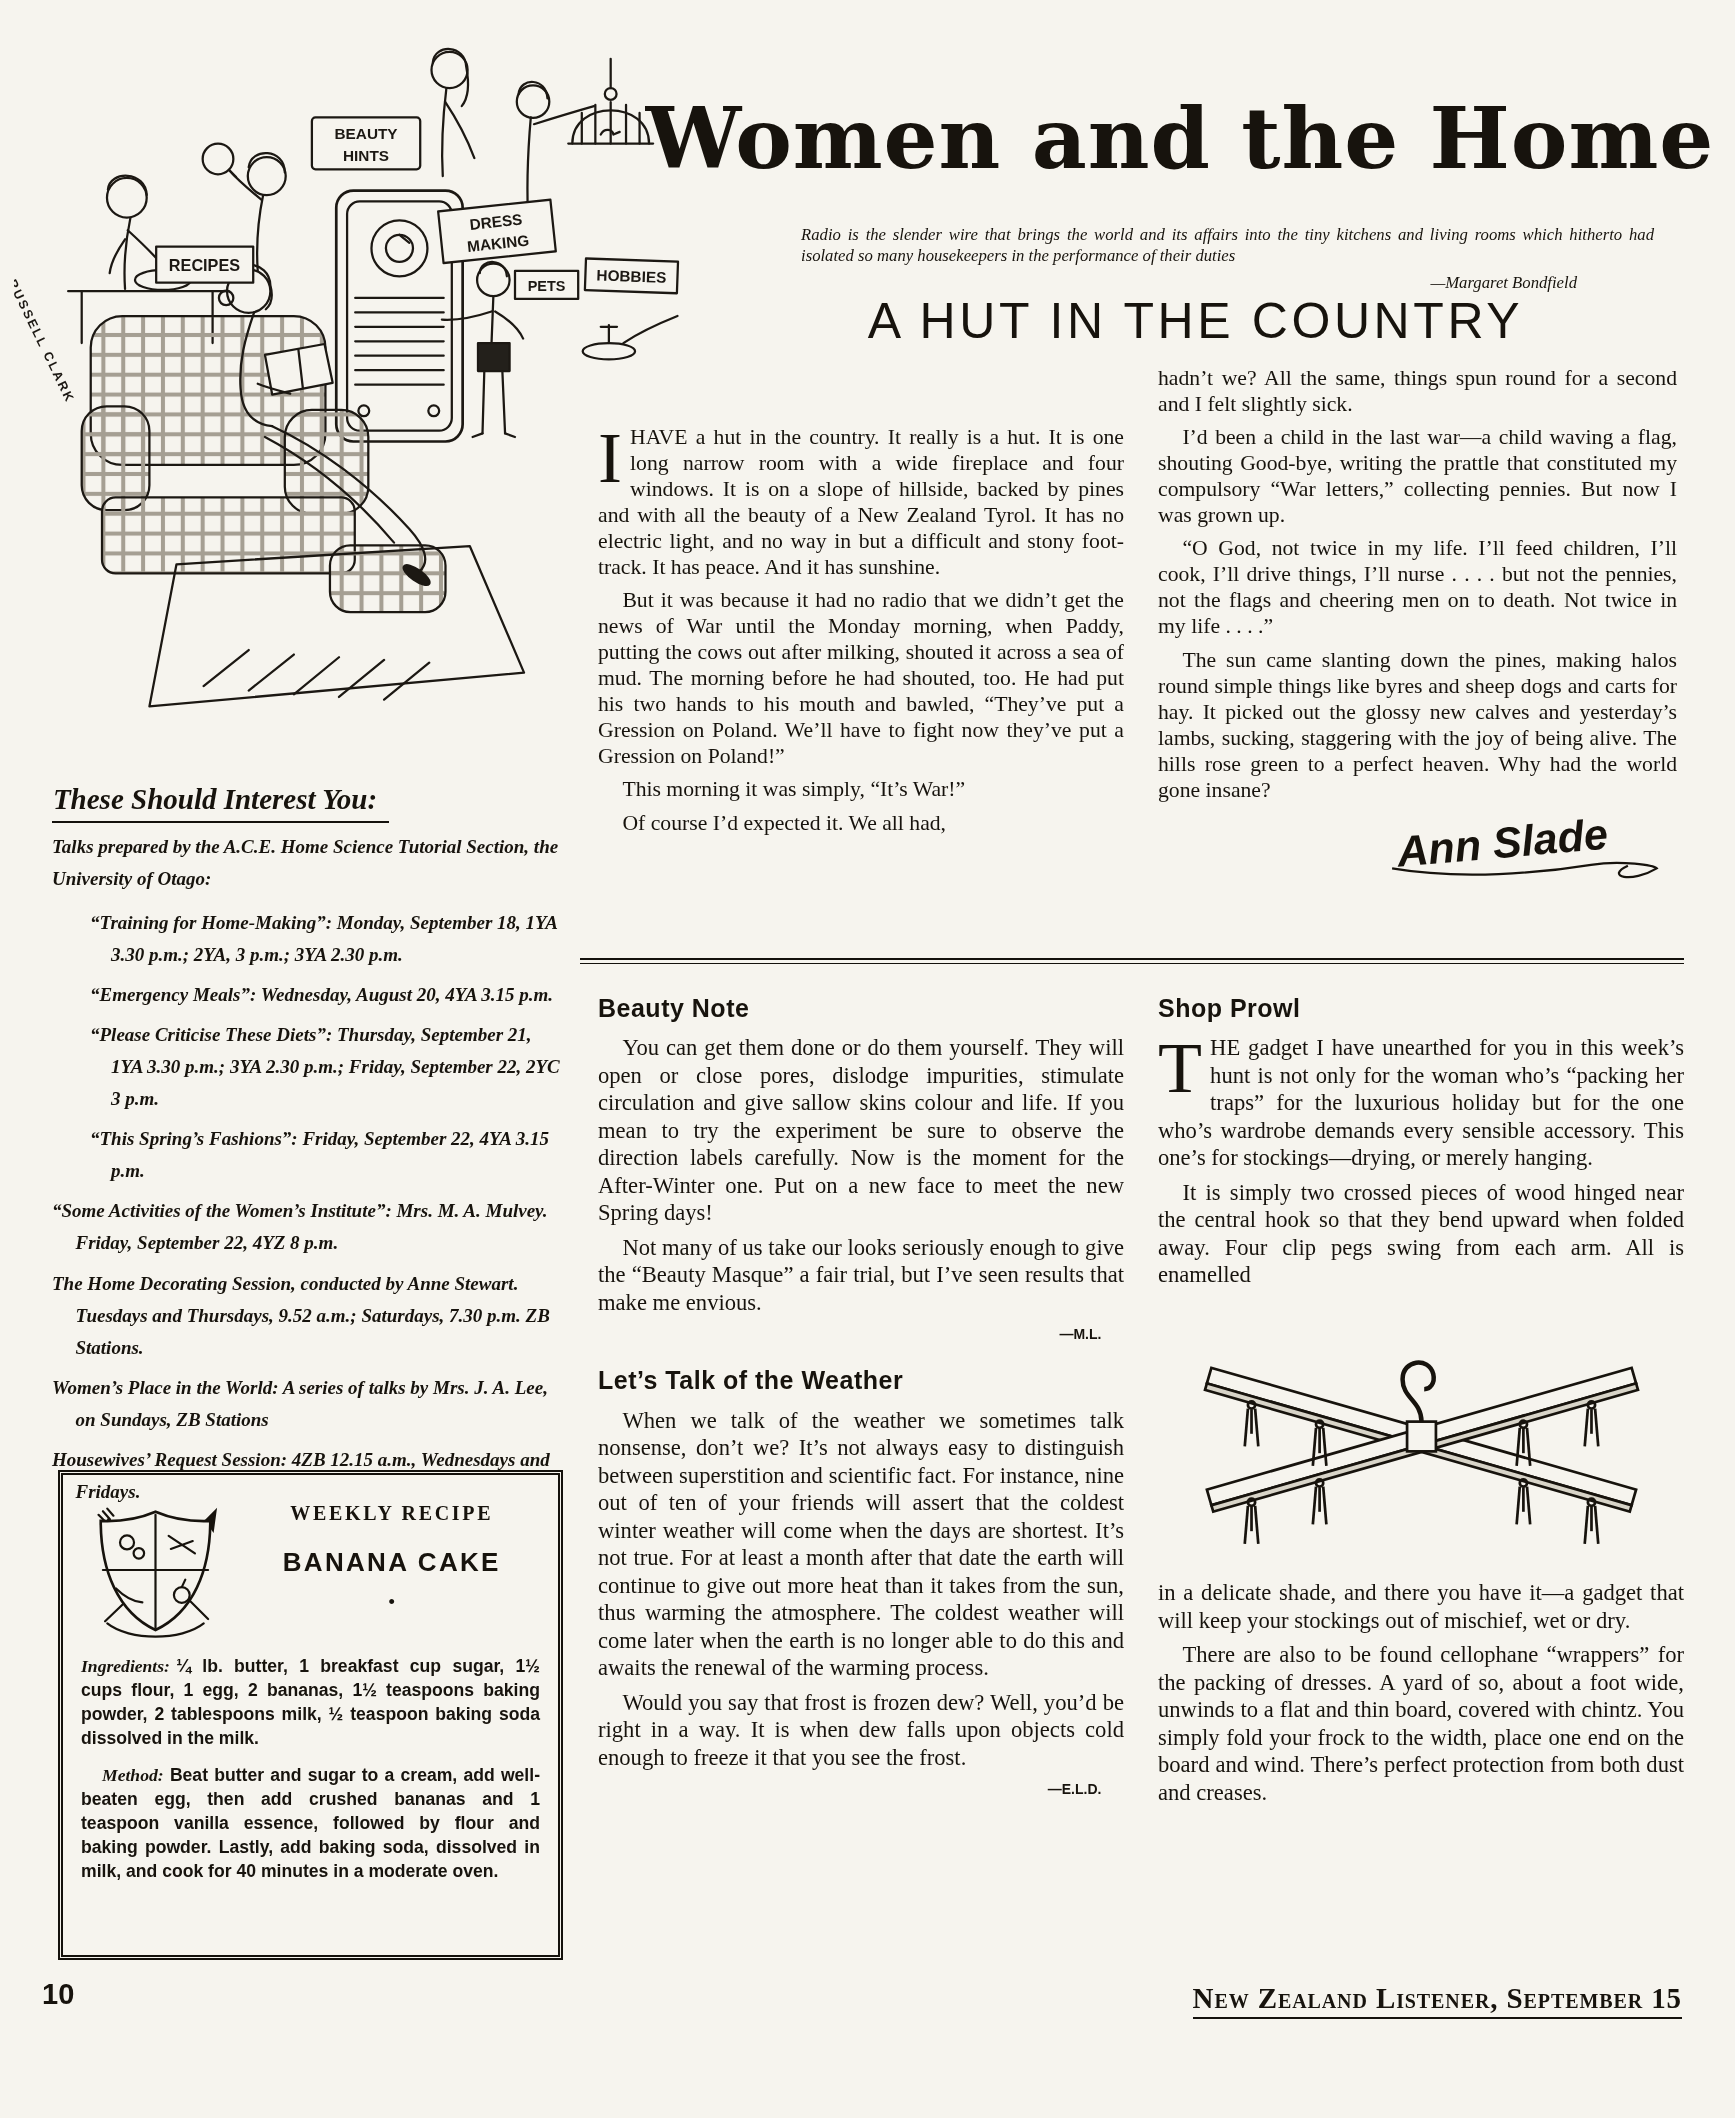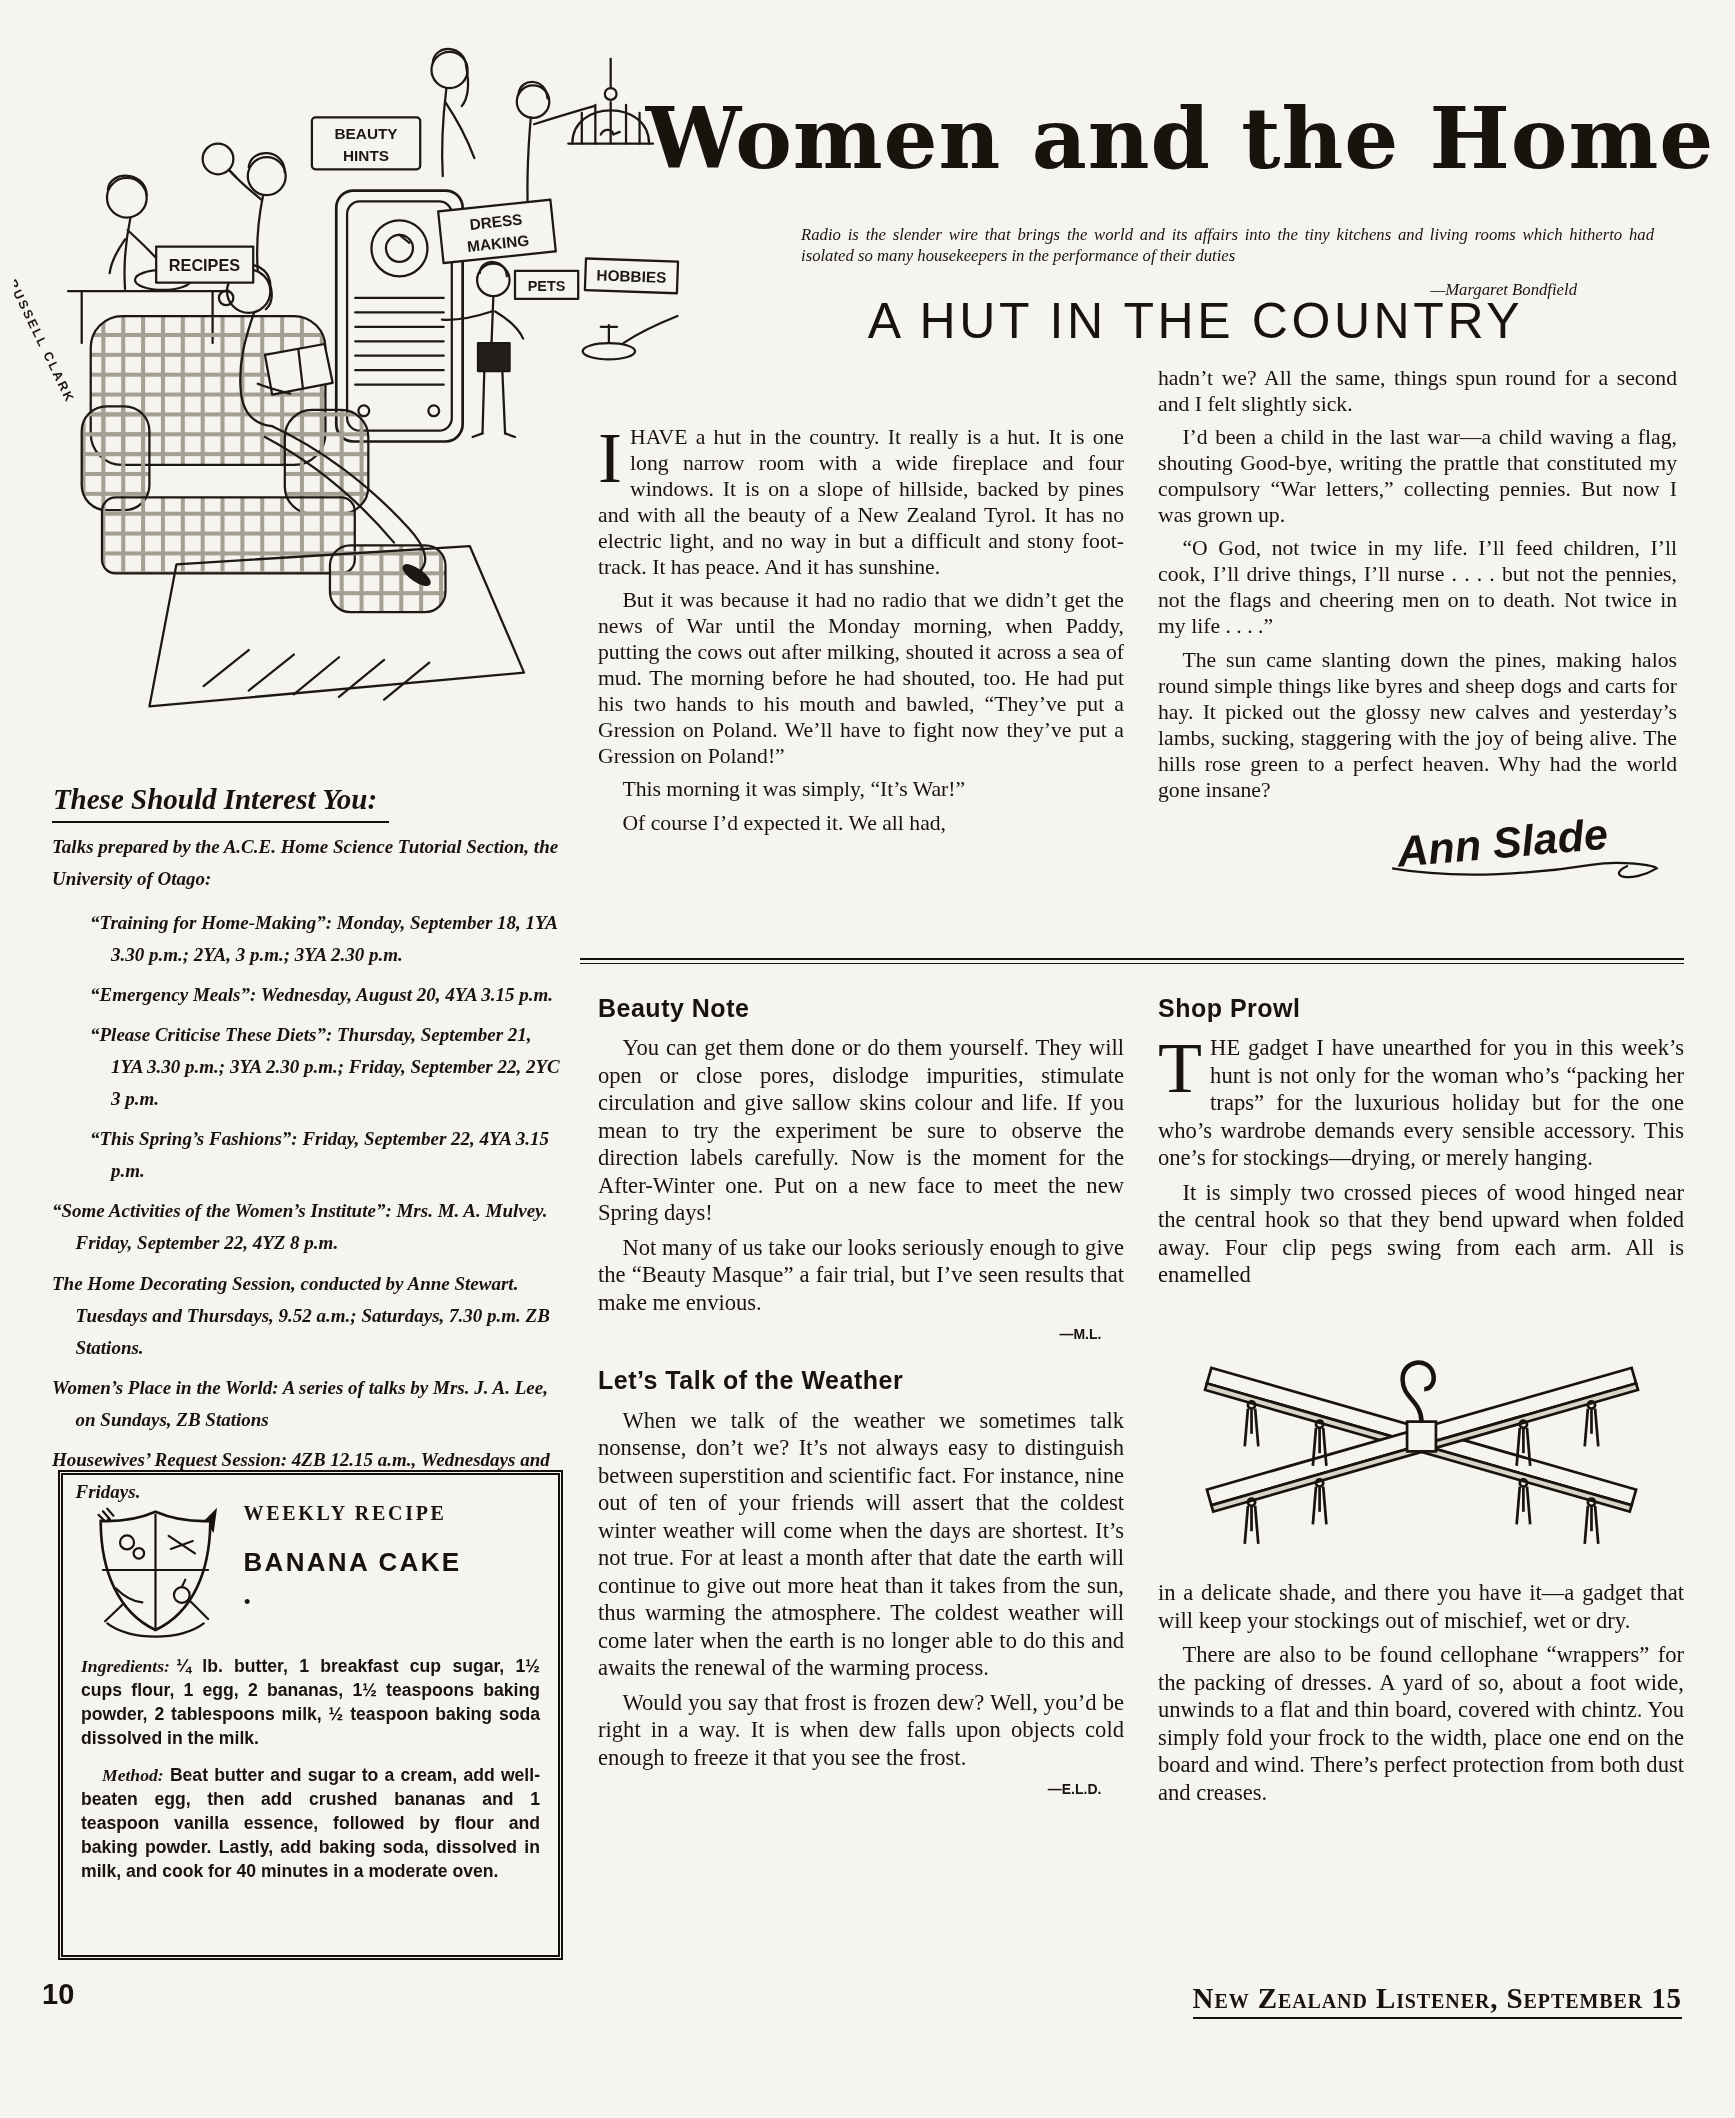--- a/index.html
+++ b/index.html
@@ -3,21 +3,21 @@
 <meta charset="utf-8">
 <style>
 *{margin:0;padding:0;box-sizing:border-box;}
 html{background:#fff;}
 body{position:relative;width:1735px;height:2119px;background:#f6f4ee;font-family:"Liberation Serif",serif;color:#17130d;overflow:hidden;}
 .abs{position:absolute;}
 
 
 #page-title{left:645px;top:88px;width:1070px;text-align:center;font-family:"DejaVu Serif",serif;font-weight:700;font-size:85px;letter-spacing:0.9px;white-space:nowrap;}
 #masthead-quote{left:801px;top:224px;width:853px;font-size:16.7px;line-height:21px;font-style:italic;text-align:justify;}
-#masthead-quote .attr{text-align:right;padding-right:77px;margin-top:13px;}
+#masthead-quote .attr{text-align:right;padding-right:77px;margin-top:6px;}
 #article-heading{left:812px;top:292px;width:767px;text-align:center;font-family:"Liberation Sans",sans-serif;font-weight:400;font-size:50px;letter-spacing:3.6px;white-space:nowrap;}
 
 
 .coltext{font-size:21.7px;line-height:26px;text-align:justify;}
 .sectext{font-size:22.6px;line-height:27.5px;text-align:justify;}
 .coltext p+p,.sectext p+p{margin-top:7.2px;}
 .ind{text-indent:24.4px;}
 .dc{float:left;font-size:72px;line-height:59px;padding:4.5px 8.1px 0 0;}
 #article-col1{left:598px;top:424px;width:526px;}
 #article-col2{left:1158px;top:365px;width:519px;}
@@ -38,21 +38,21 @@
 .interest-body{font-style:italic;font-weight:700;font-size:19px;line-height:32px;}
 .intro{margin-bottom:12.6px;}
 .item{margin-bottom:8.1px;}
 .item.inner{padding-left:59px;text-indent:-21px;}
 .item.outer{padding-left:23.5px;text-indent:-23.5px;}
 
 
 #recipe-box{left:58px;top:1470px;width:505px;height:490px;border:5px double #14110c;padding:15.3px 18px;}
 .recipe-top{display:flex;align-items:flex-start;}
 .crest{flex:none;}
-.recipe-right{flex:1;padding:11.7px 0 0 13.5px;}
+.recipe-right{flex:1;text-align:center;padding:11.7px 0 0 13.5px;}
 .kicker{font-weight:700;font-size:20px;letter-spacing:2.7px;}
 .recipe-title{font-family:"Liberation Sans",sans-serif;font-weight:700;font-size:26px;letter-spacing:2.3px;margin-top:21.7px;}
 .dot{font-size:21px;margin-top:12.6px;}
 .recipe-body{margin-top:10.8px;font-family:"Liberation Sans",sans-serif;font-weight:700;font-size:17.6px;line-height:24px;text-align:justify;}
 .recipe-body .lead{font-family:"Liberation Serif",serif;font-style:italic;margin-right:6.3px;}
 .recipe-body p+p{margin-top:12.6px;}
 .recipe-body .m{text-indent:21px;}
 
 
 #footer-left{left:42px;top:1978px;font-family:"Liberation Sans",sans-serif;font-weight:700;font-size:29px;}

